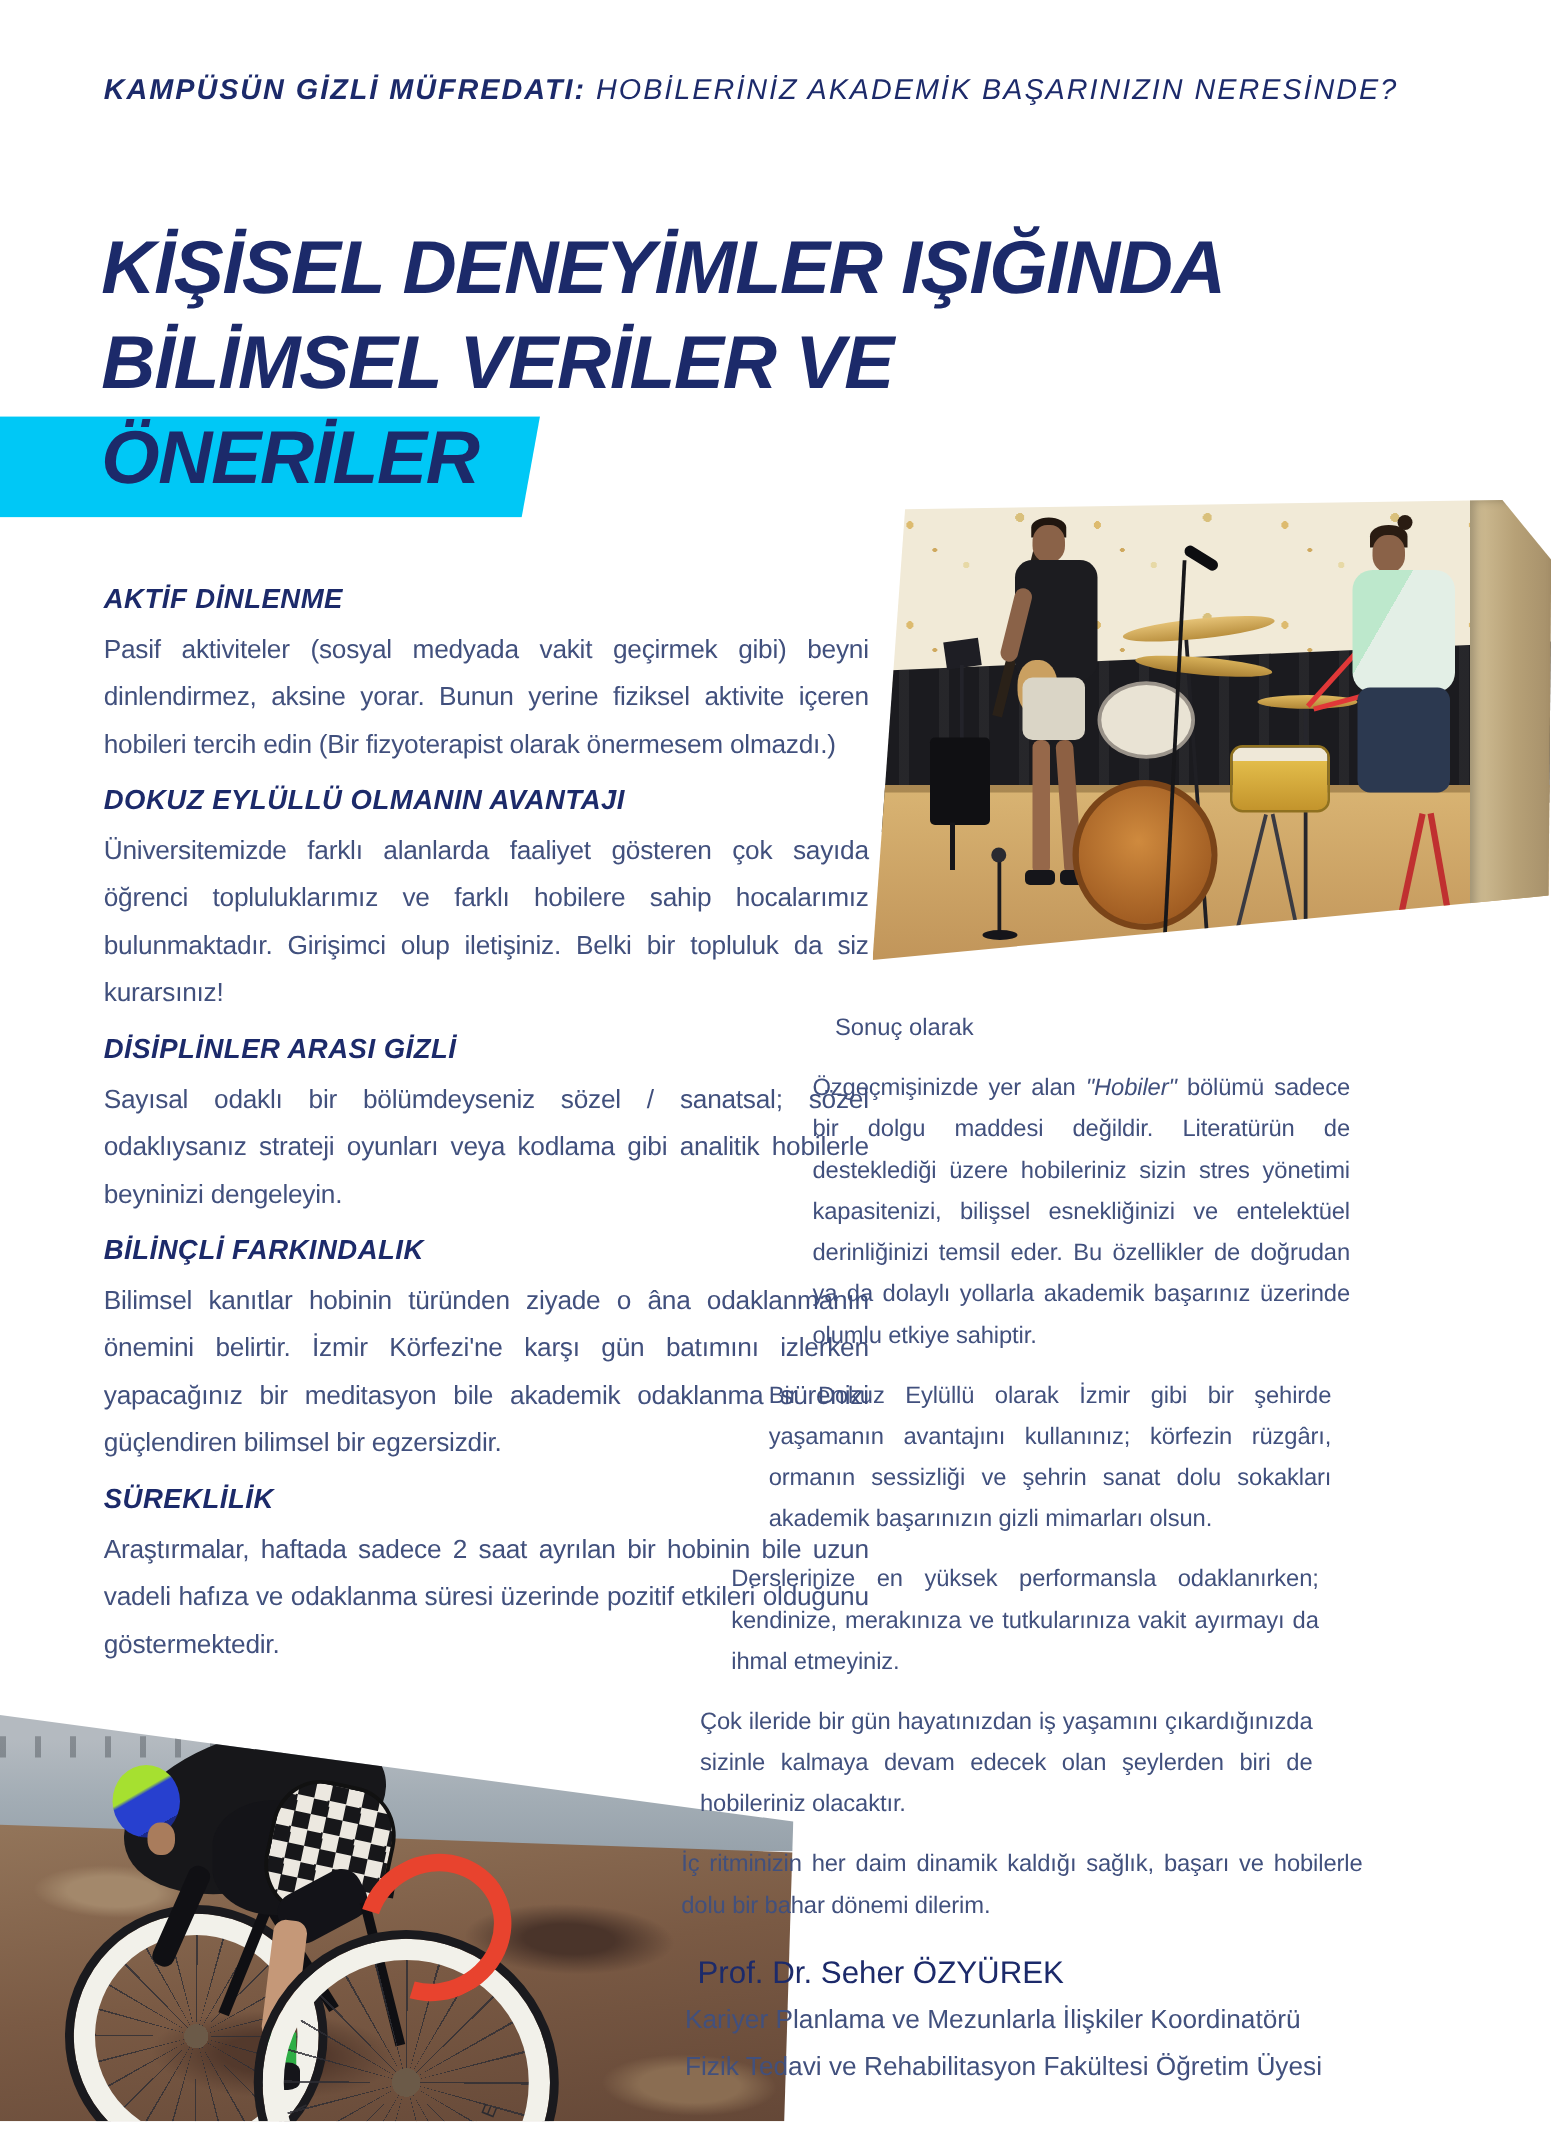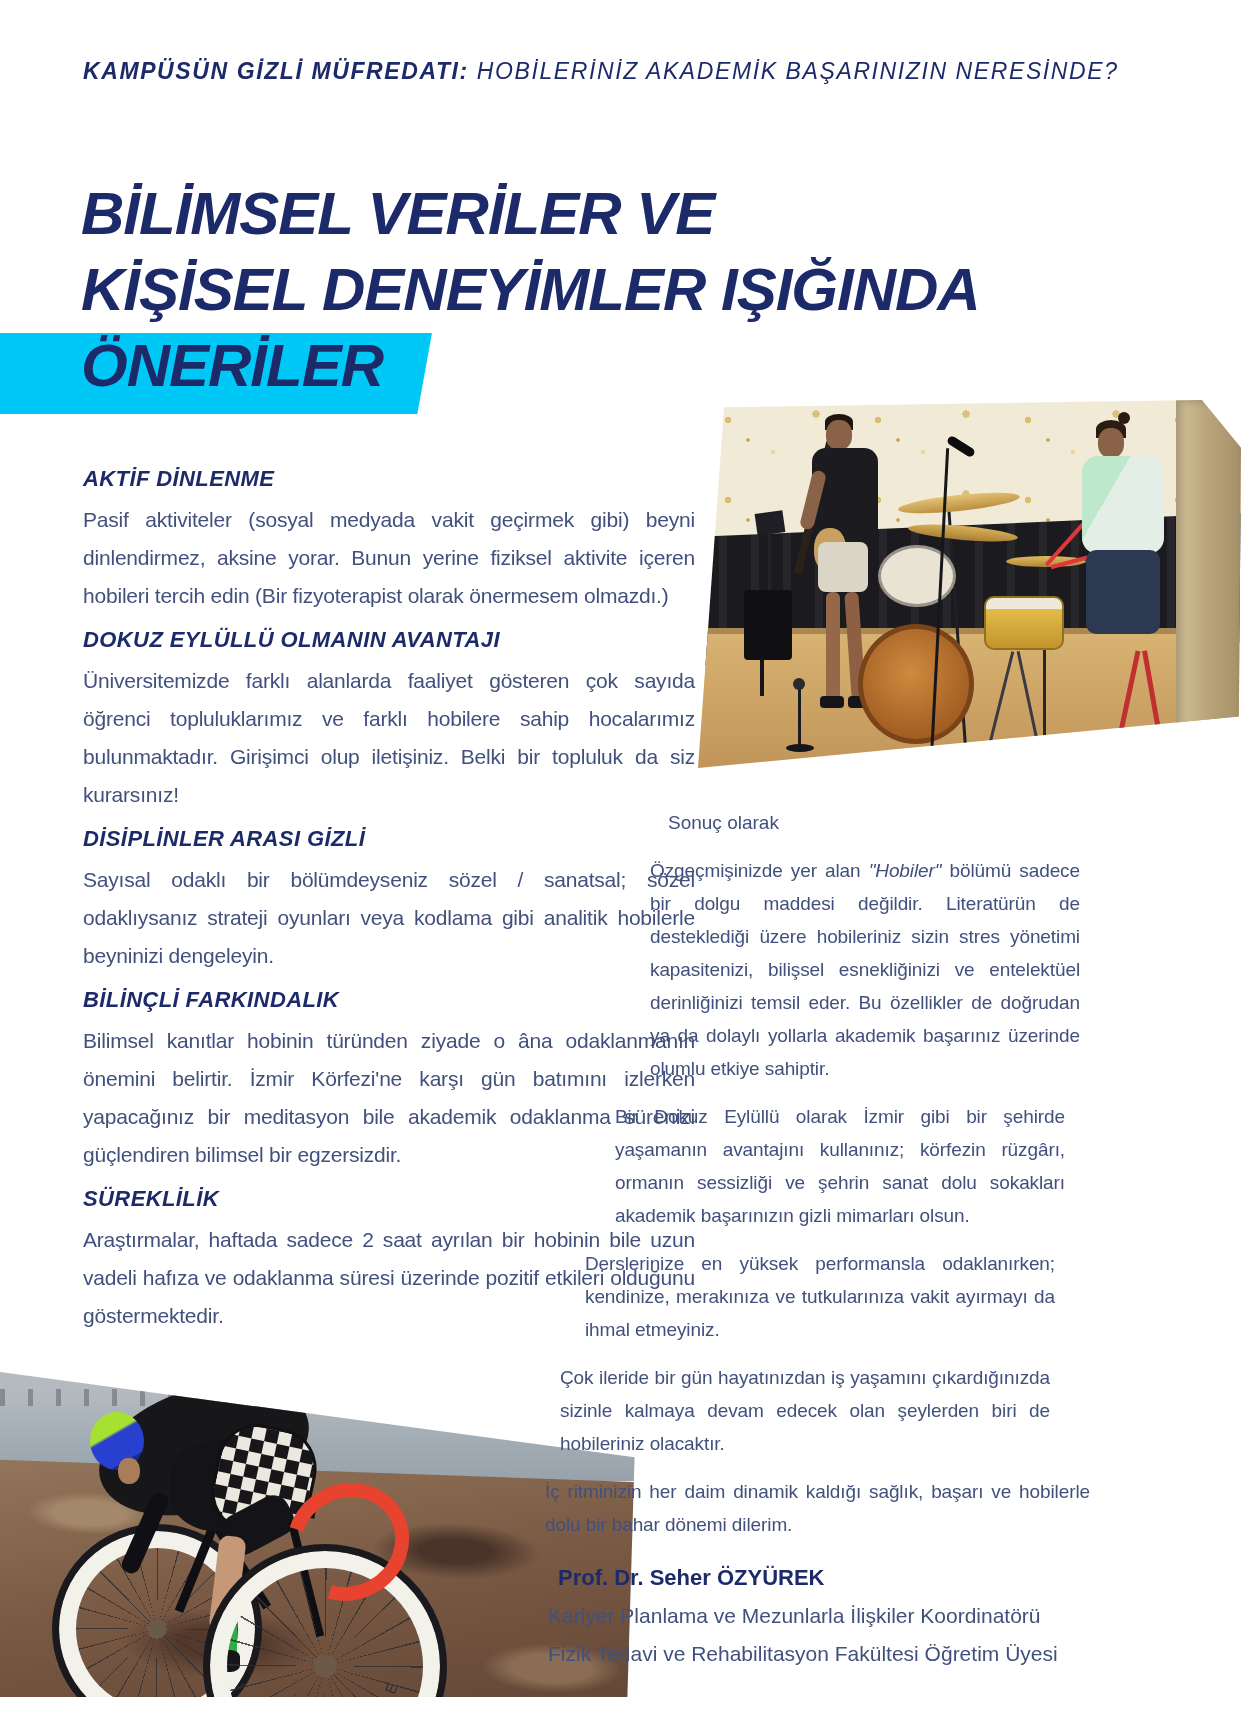--- a/index.html
+++ b/index.html
@@ -23,21 +23,21 @@
   
   .rightcol{position:absolute;left:530px;top:806px;width:560px;z-index:2;color:var(--body);font-size:19px;line-height:33px;}
   .rightcol .lead{padding-left:138px;margin-bottom:15px;}
   .rightcol p{margin:0 0 15px 0;text-align:justify;letter-spacing:-.1px;}
   .rightcol .p1{padding-left:120px;padding-right:10px;}
   .rightcol .p2{padding-left:85px;padding-right:25px;}
   .rightcol .p3{padding-left:55px;padding-right:35px;}
   .rightcol .p4{padding-left:30px;padding-right:40px;}
   .rightcol .p5{padding-left:15px;}
   .sig{margin-top:18px;}
-  .sig-name{padding-left:28px;font-weight:700;font-size:22px;color:var(--navy);line-height:38px;}
+  .sig-name{padding-left:28px;font-weight:400;font-size:25px;color:var(--navy);line-height:38px;}
   .sig-role{padding-left:18px;font-size:21px;line-height:38px;color:var(--body);}
   
   .photo{position:absolute;overflow:hidden;z-index:1;}
   .photo *{position:absolute;}
   
   .band{left:698px;top:400px;width:543px;height:368px;
         clip-path:polygon(4.8% 2%,92.8% 0,100% 13%,99.6% 86%,0 100%);}
   .b-wall{left:0;top:0;width:100%;height:42%;background:#f1ead7;
       background-image:radial-gradient(circle 5px at 30px 20px,#ddbb6f 60%,transparent 61%),
                        radial-gradient(circle 4px at 75px 52px,#e7d9a6 60%,transparent 61%),
@@ -135,22 +135,22 @@
 </head>
 <body>
 
 <div class="page" style="--navy: #1c2a6a; --body: #41507d; --cyan: #00c8f6;">
 
   <div class="kicker"><span class="k1">KAMPÜSÜN GİZLİ MÜFREDATI:</span><span class="k2"> HOBİLERİNİZ AKADEMİK BAŞARINIZIN NERESİNDE?</span></div>
 
   <div class="cyanblock"></div>
 
   <div class="title">
+    <div>KİŞİSEL DENEYİMLER IŞIĞINDA</div>
     <div>BİLİMSEL VERİLER VE</div>
-    <div>KİŞİSEL DENEYİMLER IŞIĞINDA</div>
     <div>ÖNERİLER</div>
   </div>
 
   <div class="leftcol">
     <div class="sec">
       <div class="sec-h">AKTİF DİNLENME</div>
       <div class="sec-b">Pasif aktiviteler (sosyal medyada vakit geçirmek gibi) beyni dinlendirmez, aksine yorar. Bunun yerine fiziksel aktivite içeren hobileri tercih edin (Bir fizyoterapist olarak önermesem olmazdı.)</div>
     </div>
     <div class="sec">
       <div class="sec-h">DOKUZ EYLÜLLÜ OLMANIN AVANTAJI</div>

